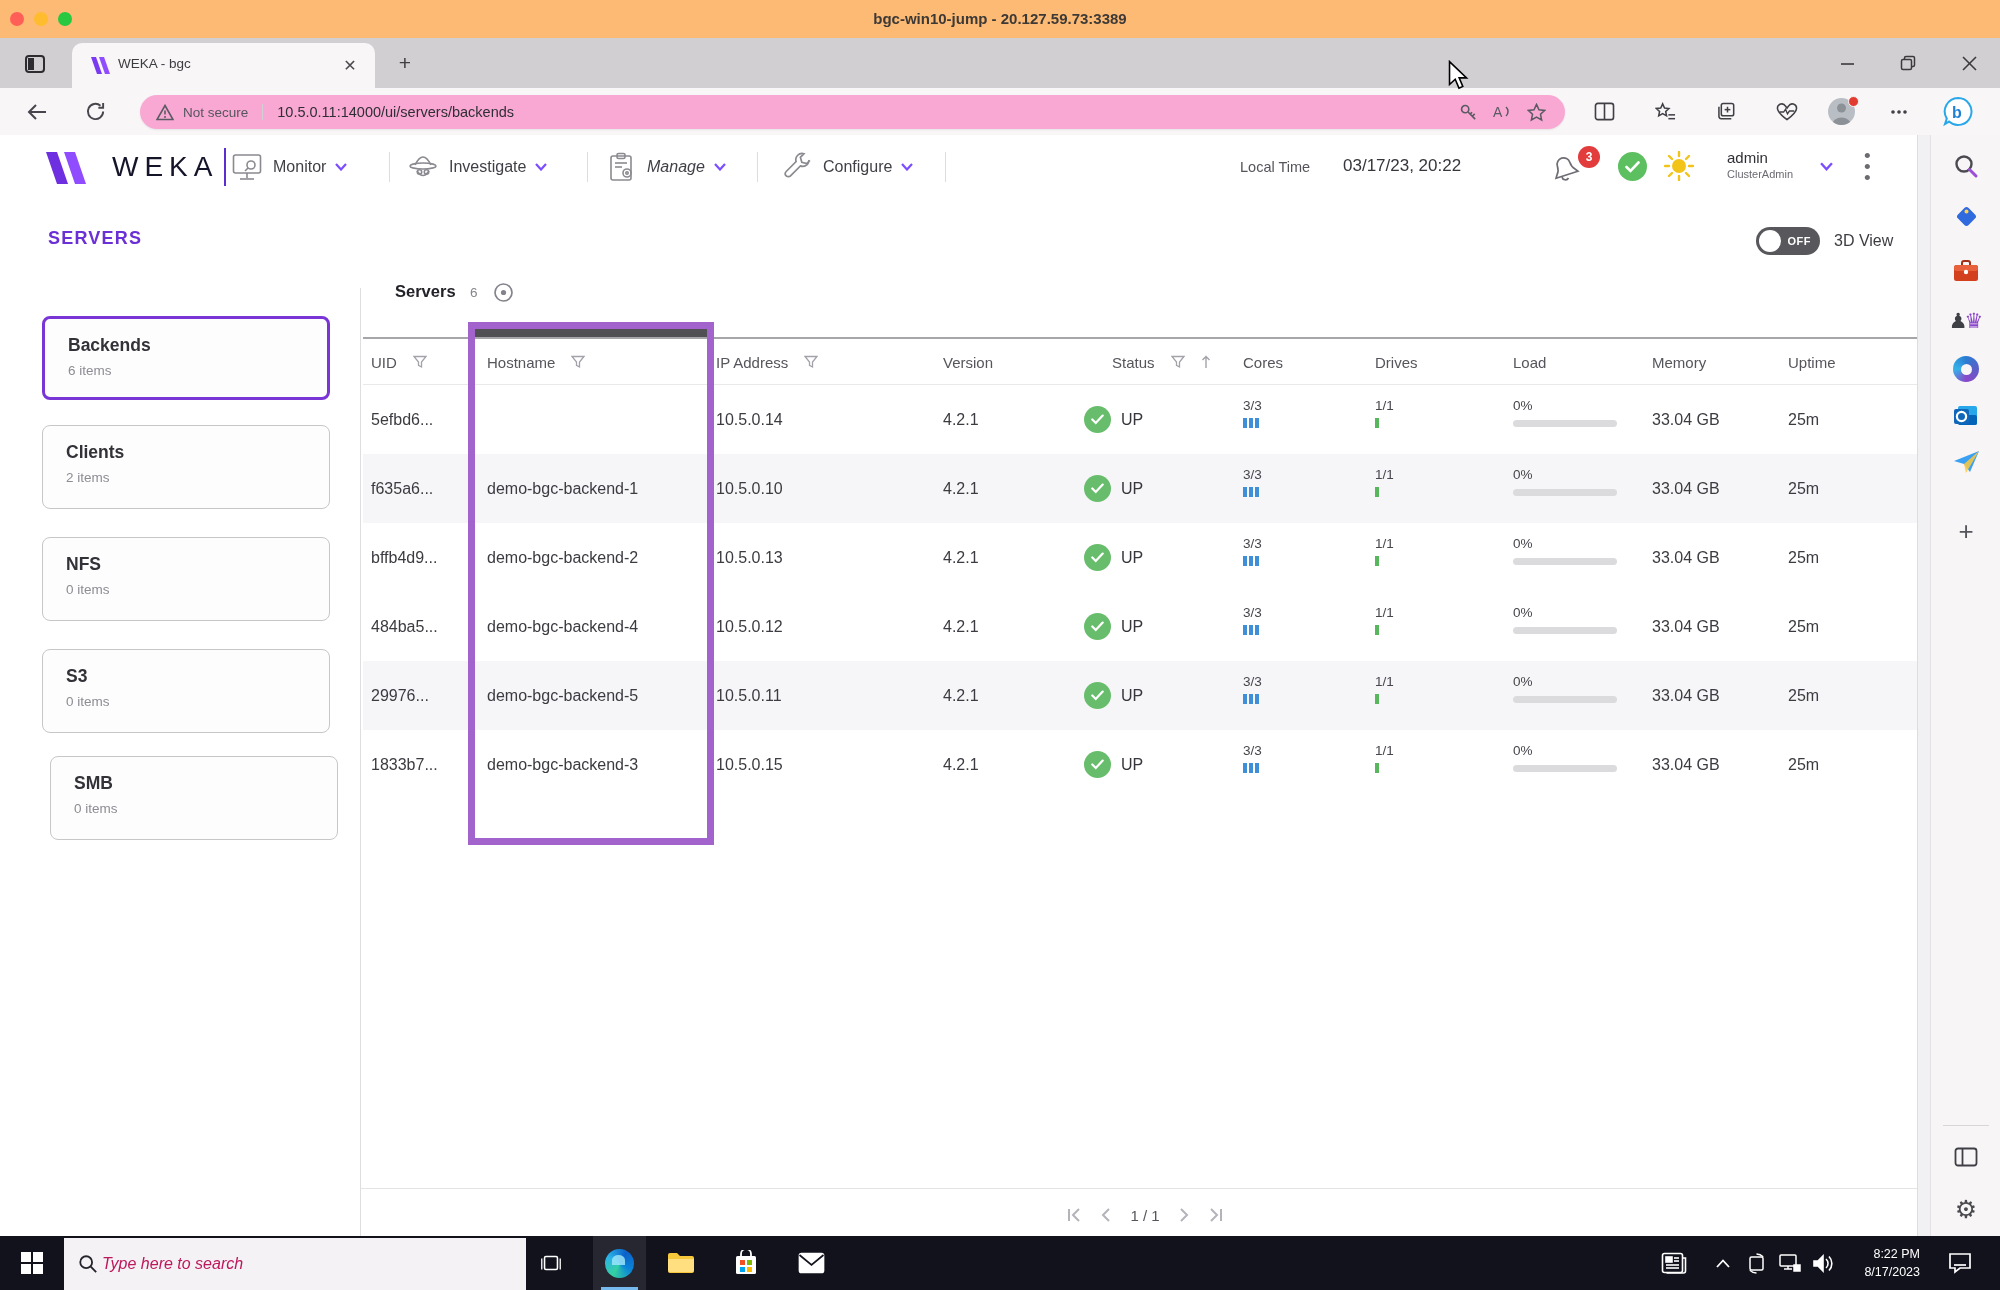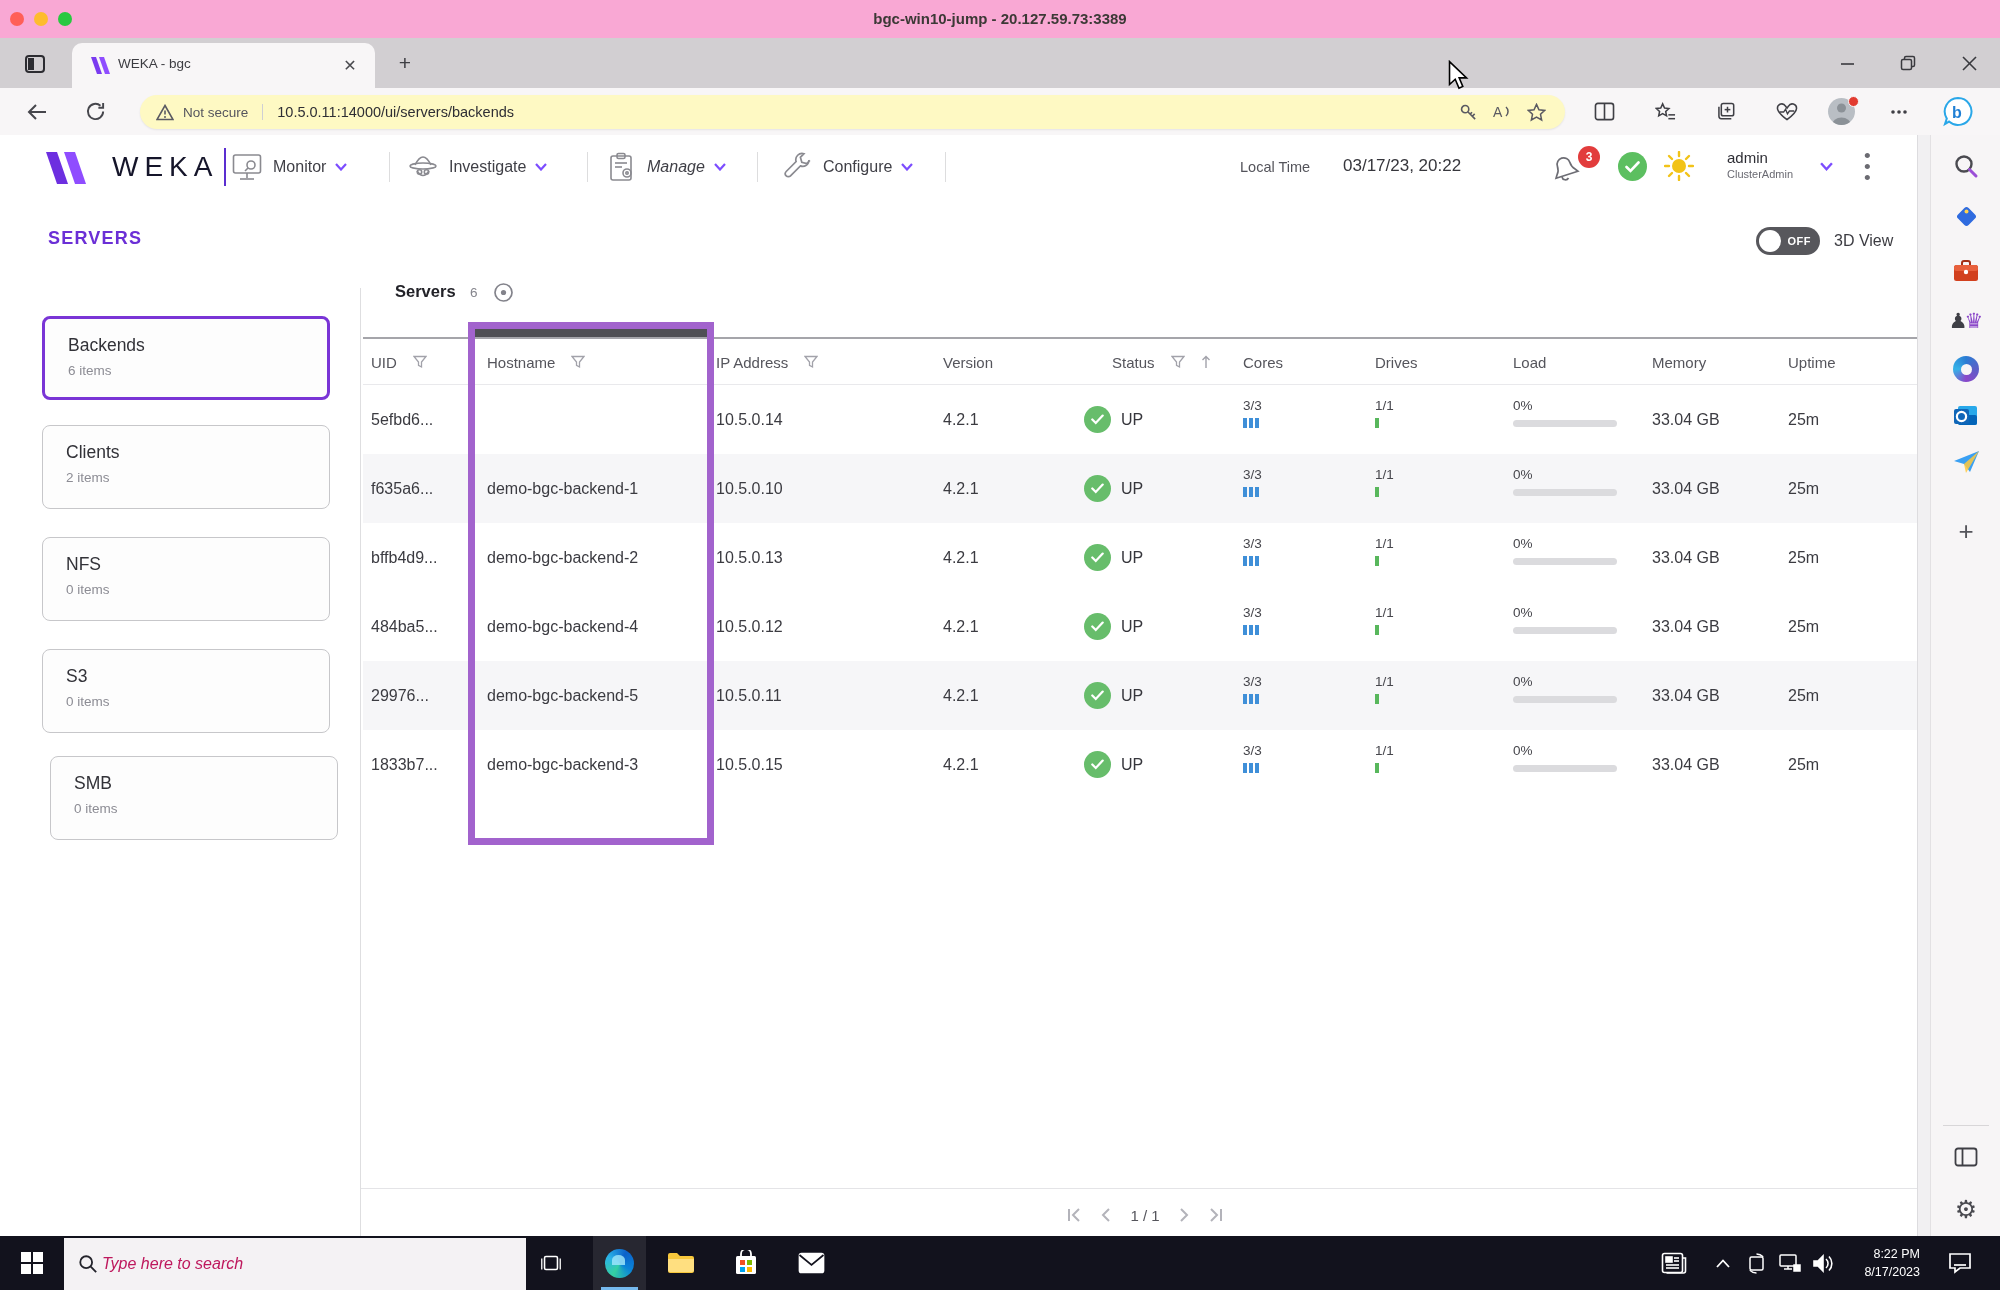--- a/index.html
+++ b/index.html
@@ -2,40 +2,40 @@
 <html><head>
 <meta charset="utf-8">
 <style>
   html,body{margin:0;padding:0;background:#222;}
   #root{position:relative;width:2000px;height:1290px;background:#fff;overflow:hidden;
         font-family:"Liberation Sans",sans-serif;-webkit-font-smoothing:antialiased;}
   .abs{position:absolute;}
   svg{display:block;}
 
   
-  .mtb{position:absolute;left:0;top:0;width:2000px;height:38px;background:#f9a8d4;border-bottom:1px solid #b5b1b0;}
+  .mtb{position:absolute;left:0;top:0;width:2000px;height:38px;background:#fdba74;border-bottom:1px solid #b5b1b0;}
   .light{position:absolute;top:12px;width:14px;height:14px;border-radius:50%;}
   .mtb-title{position:absolute;left:0;top:0;width:100%;height:38px;line-height:38px;text-align:center;
              font-size:15px;font-weight:bold;color:#3c3936;}
 
   
   .tabstrip{position:absolute;left:0;top:38px;width:2000px;height:50px;background:#d2cfd2;}
   .tabactions{position:absolute;left:14px;top:8px;width:42px;height:36px;border-radius:7px;display:flex;align-items:center;justify-content:center;}
   .etab{position:absolute;left:72px;top:5px;width:303px;height:45px;background:#f8f6f7;border-radius:10px 10px 0 0;}
   .etab-title{position:absolute;left:46px;top:13px;font-size:13.5px;color:#3c3c41;}
   .etab-close{position:absolute;right:14px;top:11px;width:22px;height:22px;font-size:16px;color:#4a4a4f;
               display:flex;align-items:center;justify-content:center;border-radius:4px;}
   .newtab{position:absolute;left:392px;top:12px;width:26px;height:26px;font-size:21px;color:#3f3f44;
           display:flex;align-items:center;justify-content:center;font-weight:300;}
   .winctl{position:absolute;top:10px;width:34px;height:30px;display:flex;align-items:center;justify-content:center;color:#3a3a3f;}
 
   
   .toolbar{position:absolute;left:0;top:88px;width:2000px;height:47px;background:#f8f6f7;border-bottom:1px solid #d6d3d5;}
   .tool-ic{position:absolute;top:0;height:47px;display:flex;align-items:center;justify-content:center;width:36px;}
-  .pill{position:absolute;left:140px;top:7px;width:1425px;height:34px;background:#fef9c3;border-radius:17px;
+  .pill{position:absolute;left:140px;top:7px;width:1425px;height:34px;background:#f9a8d4;border-radius:17px;
         box-shadow:0 1px 2px rgba(0,0,0,.08);display:flex;align-items:center;}
   .notsec{font-size:13.5px;color:#55555e;margin-left:9px;}
   .pillsep{width:1px;height:16px;background:#cfcfd4;margin:0 14px;}
   .url{font-size:14.5px;color:#2e2e34;}
   .pill-right{position:absolute;right:12px;top:0;height:34px;display:flex;align-items:center;}
   .pill-right>div{width:34px;height:34px;display:flex;align-items:center;justify-content:center;}
   .avatar{position:absolute;left:1828px;top:10px;width:27px;height:27px;border-radius:50%;background:#b9bec4;overflow:hidden;}
   .avatar-dot{position:absolute;left:1848px;top:8px;width:9px;height:9px;border-radius:50%;background:#e23b30;border:1.5px solid #f8f6f7;}
 
   
@@ -62,21 +62,21 @@
   
   .ptitle{position:absolute;left:48px;top:93px;font-size:18px;font-weight:bold;letter-spacing:1.2px;color:#6b2fd6;}
   .toggle{position:absolute;left:1756px;top:92px;width:64px;height:28px;border-radius:14px;background:#57575c;}
   .knob{position:absolute;left:3px;top:3px;width:22px;height:22px;border-radius:50%;background:#fff;}
   .toggle-txt{position:absolute;right:9px;top:8px;font-size:11px;font-weight:bold;color:#fff;letter-spacing:.5px;}
   .toggle-lbl{position:absolute;left:1834px;top:97px;font-size:16px;color:#3c3c42;}
 
   
   .card{position:absolute;left:42px;width:288px;height:84px;background:#fdfdfd;border:1.5px solid #c7c7ca;border-radius:8px;box-sizing:border-box;}
   .card.sel{border:3px solid #7a35d6;}
-  .card .t{position:absolute;left:23px;top:16px;font-size:17.5px;font-weight:normal;color:#323238;}
+  .card .t{position:absolute;left:23px;top:16px;font-size:17.5px;font-weight:bold;color:#323238;}
   .card .c{position:absolute;left:23px;top:44px;font-size:13.5px;color:#8c8c94;}
   .vdiv{position:absolute;left:360px;top:153px;width:1px;height:1083px;background:#dedee0;}
 
   
   .tbl-title{position:absolute;left:395px;top:147px;font-size:16.5px;font-weight:bold;color:#222228;}
   .tbl-count{position:absolute;left:470px;top:150px;font-size:13.5px;color:#85858d;}
   .thead{position:absolute;left:363px;top:202px;width:1554px;height:48px;border-top:2px solid #a5a5aa;border-bottom:1px solid #e9e9ec;box-sizing:border-box;}
   .th{position:absolute;top:0;height:46px;display:flex;align-items:center;font-size:15px;color:#55555c;white-space:nowrap;gap:9px;}
   .th svg{margin-left:7px;}
   .trow{position:absolute;left:363px;width:1554px;height:69px;}

